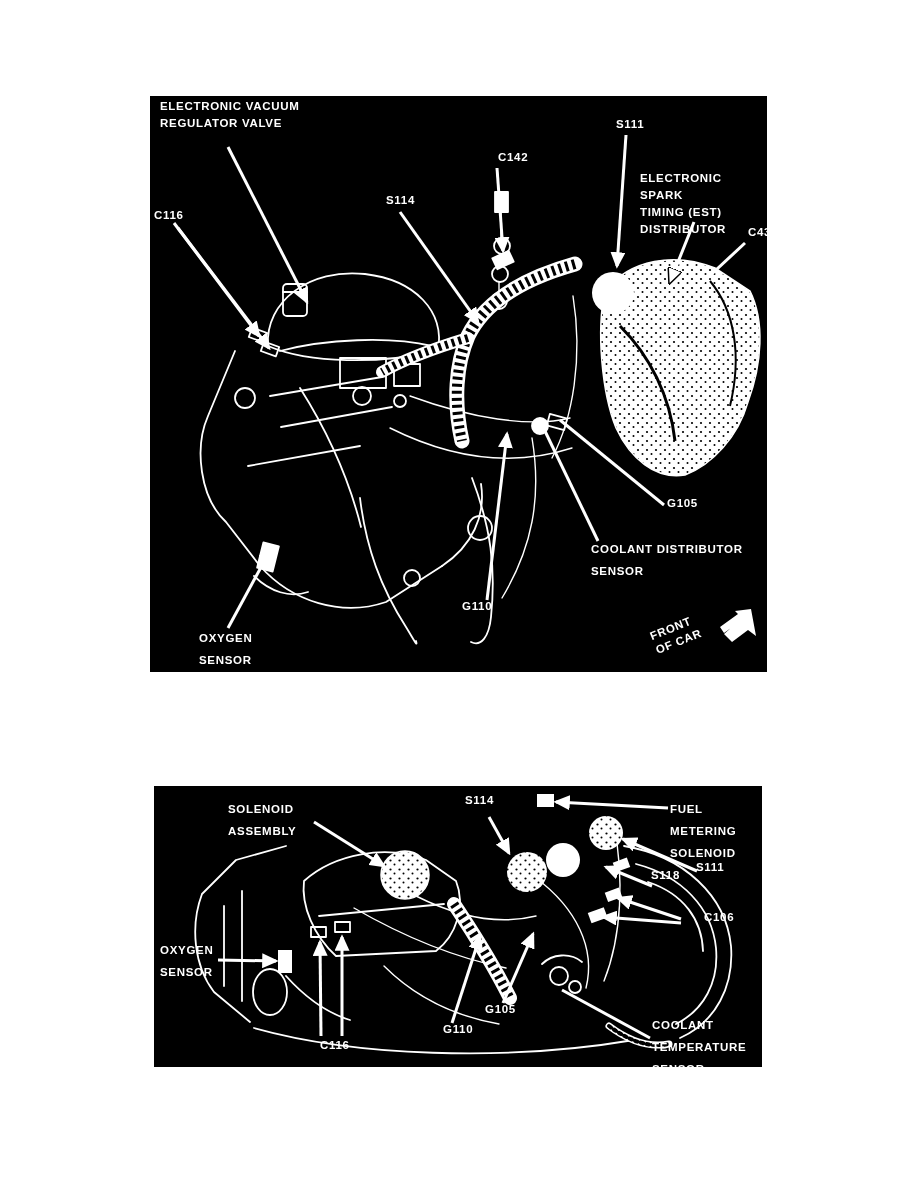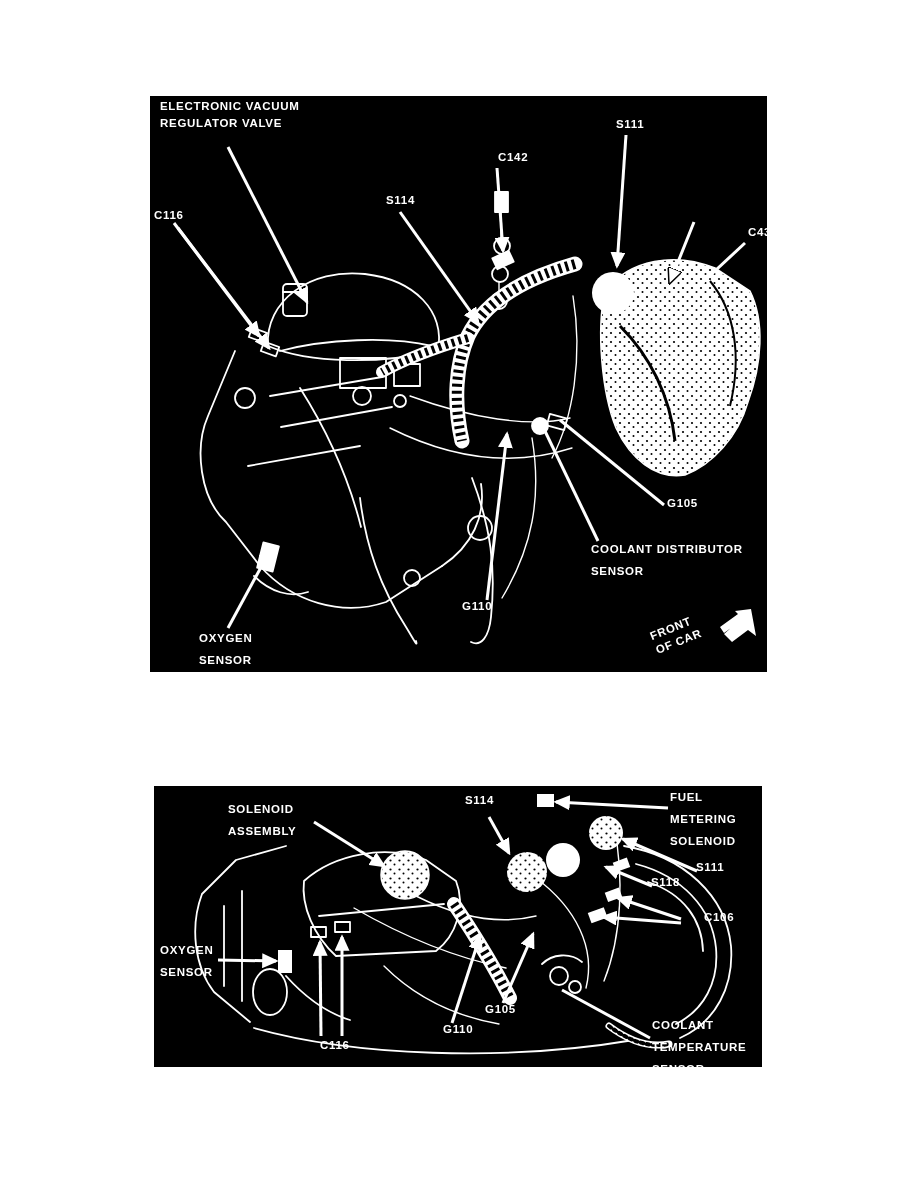--- a/index.html
+++ b/index.html
@@ -119,20 +119,23 @@
       <path d="M601,513 L595,527 L592,524 L574,537 L570,531 L588,518 L585,515 Z
                M601,513 L606,540 L598,534 L582,546 L574,538 L590,524 Z" fill="#fff"></path>
     </svg>
 
     <div class="lbl l17" style="left:10px;top:2px">ELECTRONIC VACUUM
 REGULATOR VALVE</div>
     <div class="lbl" style="left:4px;top:112px">C116</div>
     <div class="lbl" style="left:236px;top:97px">S114</div>
     <div class="lbl" style="left:348px;top:54px">C142</div>
     <div class="lbl" style="left:466px;top:21px">S111</div>
+    <div class="lbl l17" style="left:490px;top:74px">ELECTRONIC SPARK
+TIMING (EST)
+DISTRIBUTOR</div>
     <div class="lbl" style="left:598px;top:129px">C432</div>
     <div class="lbl" style="left:517px;top:400px">G105</div>
     <div class="lbl l22" style="left:441px;top:442px">COOLANT DISTRIBUTOR
 SENSOR</div>
     <div class="lbl" style="left:312px;top:503px">G110</div>
     <div class="lbl l22" style="left:49px;top:531px">OXYGEN
 SENSOR</div>
     <div class="lbl front" style="left:498px;top:534px">FRONT
 OF CAR</div>
   </div>
@@ -220,25 +223,25 @@
         <line x1="188" y1="250" x2="188" y2="151" marker-end="url(#ah2)"></line>
         <line x1="298" y1="237" x2="326" y2="150" marker-end="url(#ah2)"></line>
         <line x1="349" y1="217" x2="379" y2="148" marker-end="url(#ah2)"></line>
         <line x1="496" y1="252" x2="408" y2="204"></line>
       </g>
     </svg>
 
     <div class="lbl l22" style="left:74px;top:12px">SOLENOID
 ASSEMBLY</div>
     <div class="lbl" style="left:311px;top:7px">S114</div>
-    <div class="lbl l22" style="left:516px;top:0px">FUEL
+    <div class="lbl l22" style="left:516px;top:12px">FUEL
 METERING
 SOLENOID</div>
     <div class="lbl" style="left:542px;top:74px">S111</div>
-    <div class="lbl" style="left:497px;top:89px">S118</div>
+    <div class="lbl" style="left:497px;top:82px">S118</div>
     <div class="lbl" style="left:550px;top:124px">C106</div>
     <div class="lbl l22" style="left:6px;top:153px">OXYGEN
 SENSOR</div>
     <div class="lbl" style="left:166px;top:252px">C116</div>
     <div class="lbl" style="left:289px;top:236px">G110</div>
     <div class="lbl" style="left:331px;top:216px">G105</div>
     <div class="lbl l18" style="left:498px;top:228px">COOLANT
 TEMPERATURE
 SENSOR</div>
   </div>

